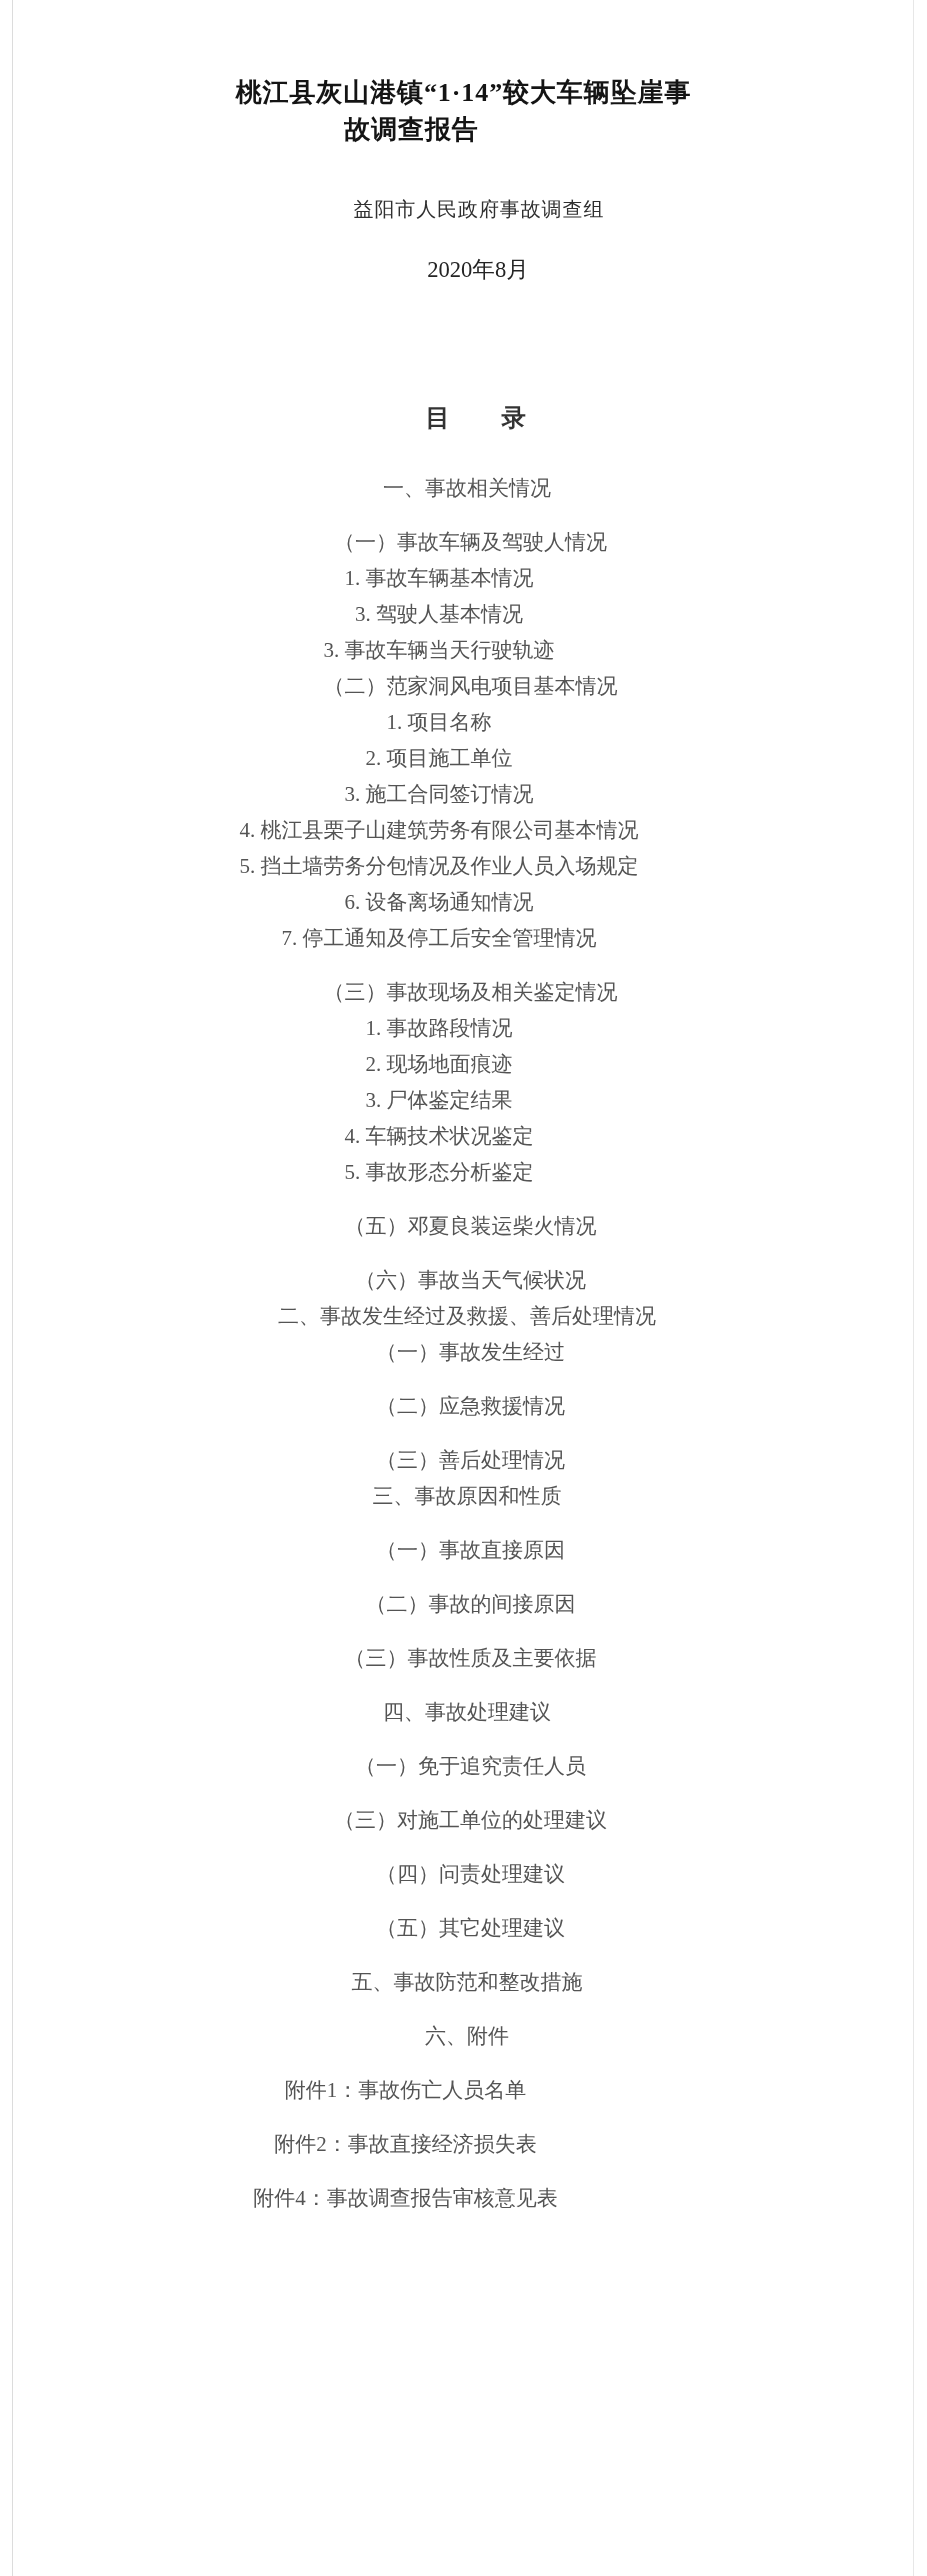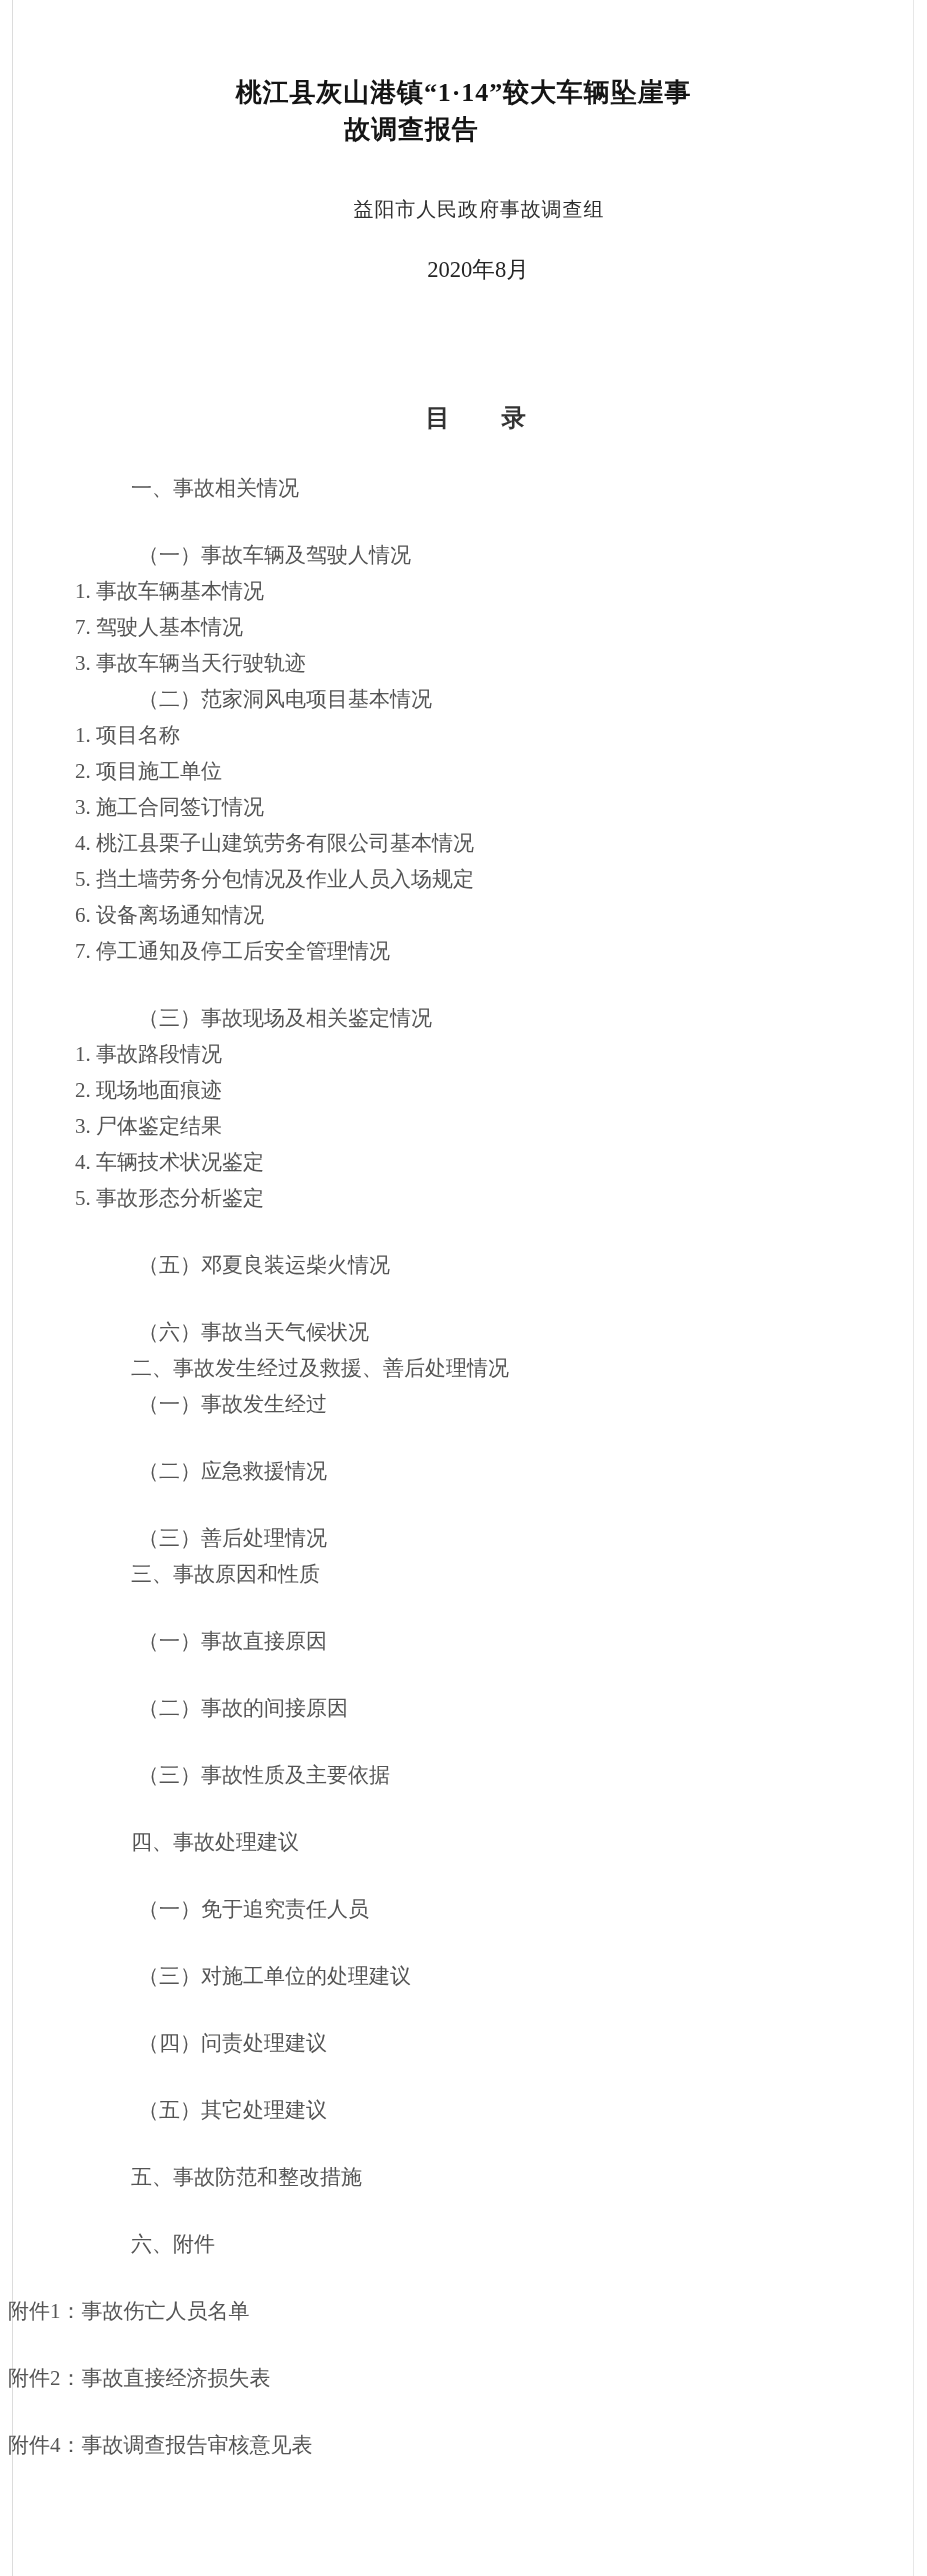--- a/index.html
+++ b/index.html
@@ -72,32 +72,33 @@
     transform: translateX(12.7px);
     font-size: 24.4px;
     line-height: 29px;
     font-weight: 600;
     color: #333333;
     letter-spacing: 0.9px;
   }
   .toc-list {
     position: absolute;
     top: 475px;
-    left: 8px;
+    left: 0;
     width: 811px;
+    text-align: center;
   }
   .toc-item {
     font-size: 21px;
     line-height: 27px;
     margin-top: 9px;
     color: #545454;
     white-space: nowrap;
   }
   .toc-item:first-child { margin-top: 0; }
-  .toc-item.spaced { margin-top: 40px; }
+  .toc-item.spaced { margin-top: 27px; }
   .toc-item.l1 { padding-left: 123px; }
   .toc-item.l2 { padding-left: 130px; }
   .toc-item.l3 { padding-left: 67px; }
   .toc-item.l4 { }
 </style>
 </head>
 <body>
 
 <div class="page-edge left"></div>
 <div class="page-edge right"></div>
@@ -110,21 +111,21 @@
 <div class="subtitle">益阳市人民政府事故调查组</div>
 
 <div class="doc-date">2020年8月</div>
 
 <div class="toc-heading">目　　录</div>
 
 <div class="toc-list">
     <div class="toc-item l1">一、事故相关情况</div>
     <div class="toc-item l2 spaced">（一）事故车辆及驾驶人情况</div>
     <div class="toc-item l3">1. 事故车辆基本情况</div>
-    <div class="toc-item l3">7. 驾驶人基本情况</div>
+    <div class="toc-item l3">3. 驾驶人基本情况</div>
     <div class="toc-item l3">3. 事故车辆当天行驶轨迹</div>
     <div class="toc-item l2">（二）范家洞风电项目基本情况</div>
     <div class="toc-item l3">1. 项目名称</div>
     <div class="toc-item l3">2. 项目施工单位</div>
     <div class="toc-item l3">3. 施工合同签订情况</div>
     <div class="toc-item l3">4. 桃江县栗子山建筑劳务有限公司基本情况</div>
     <div class="toc-item l3">5. 挡土墙劳务分包情况及作业人员入场规定</div>
     <div class="toc-item l3">6. 设备离场通知情况</div>
     <div class="toc-item l3">7. 停工通知及停工后安全管理情况</div>
     <div class="toc-item l2 spaced">（三）事故现场及相关鉴定情况</div>

